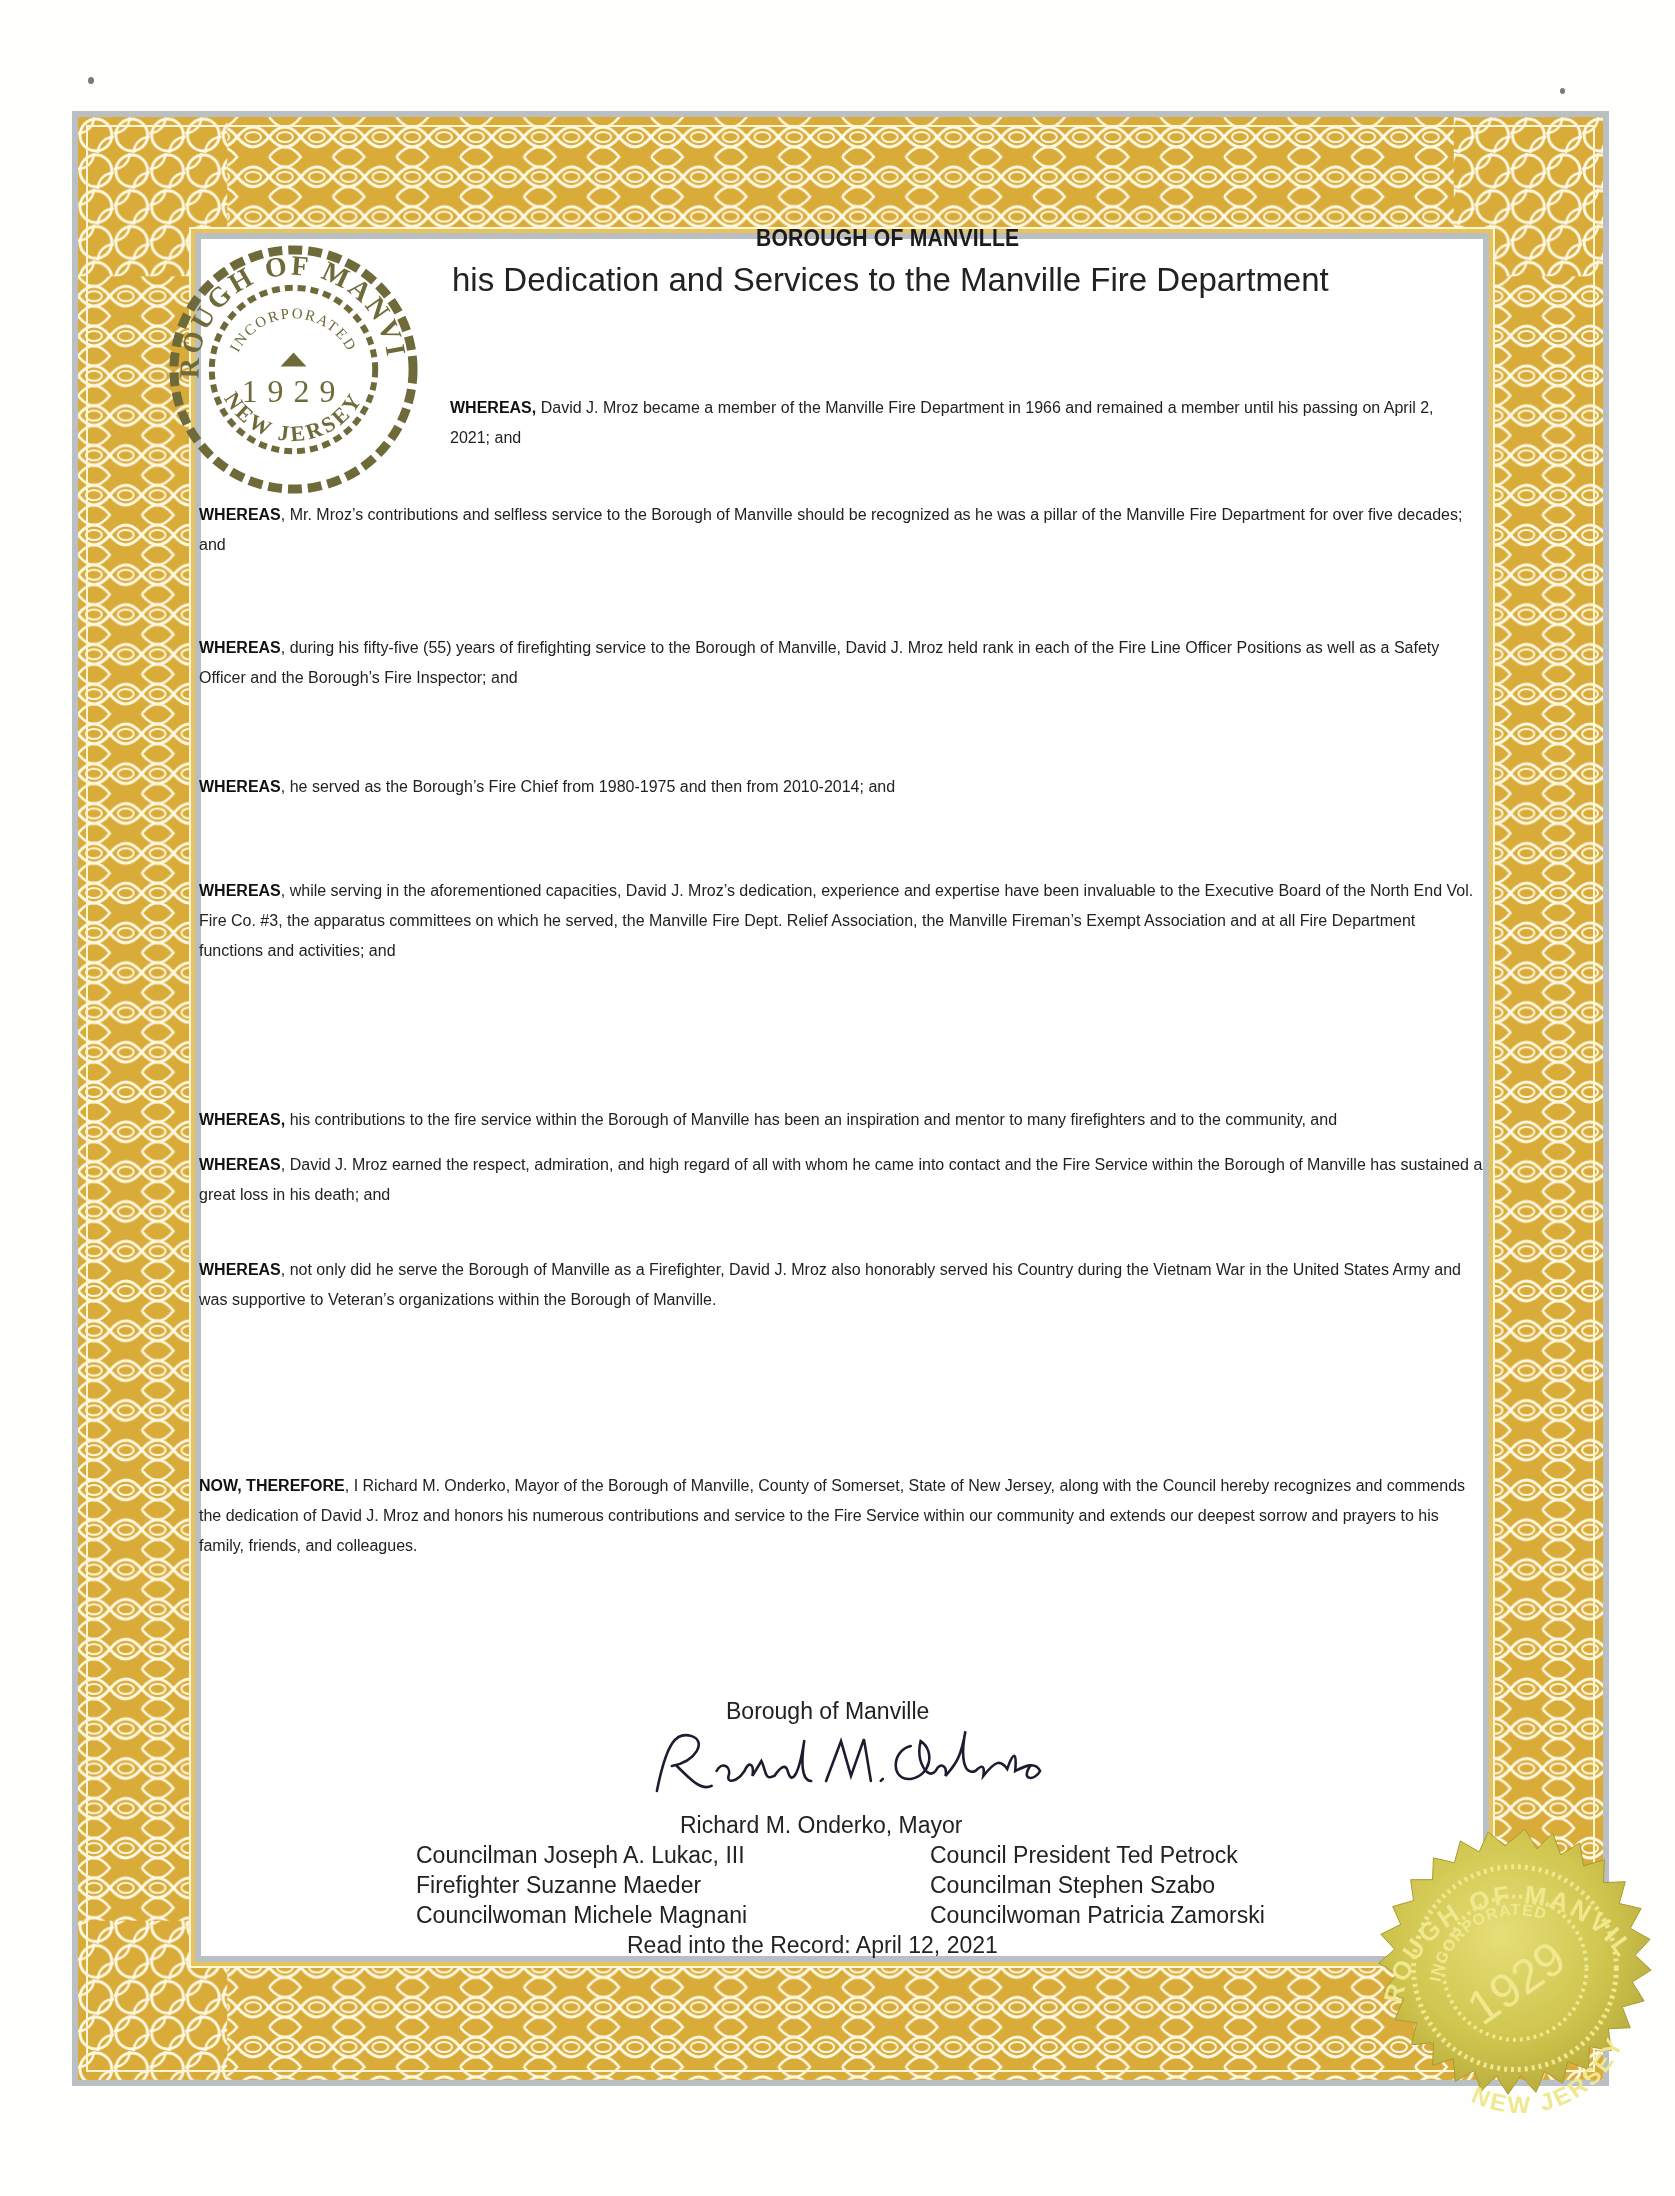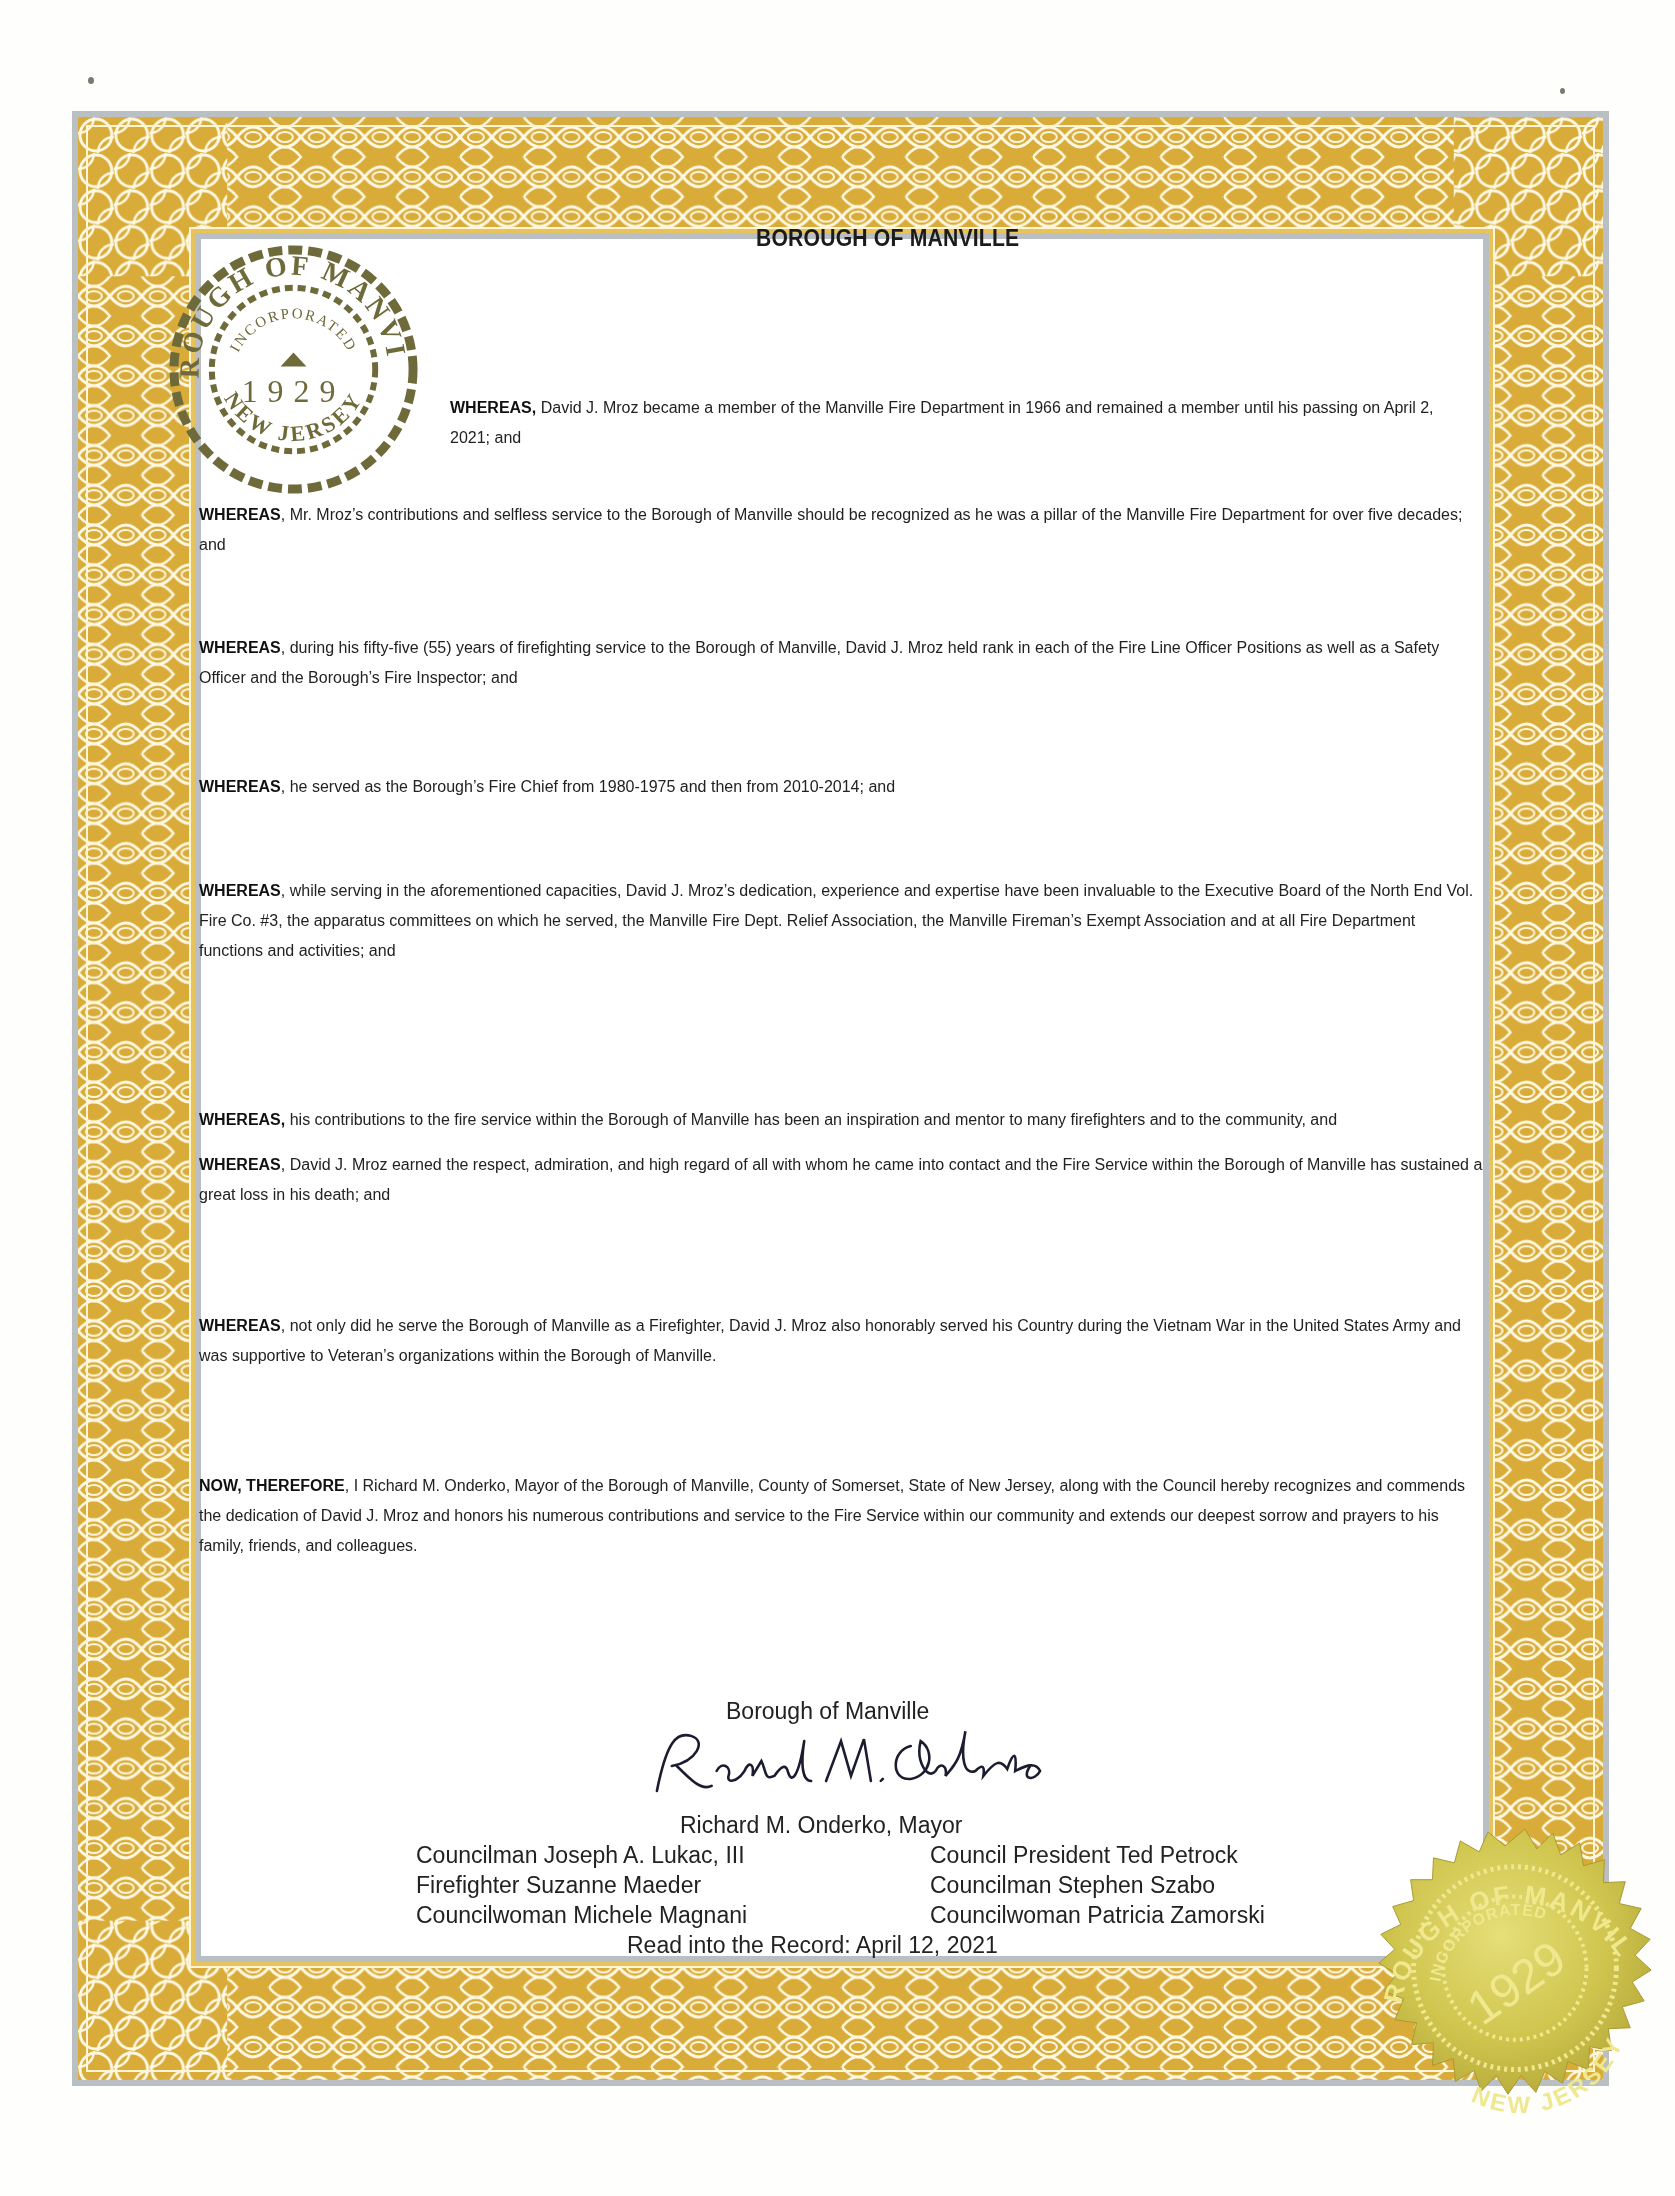--- a/index.html
+++ b/index.html
@@ -198,20 +198,21 @@
   </text>
   <polygon points="135,118 122,132 148,132" fill="#6e6a3a"></polygon>
   <text x="135" y="168" text-anchor="middle" font-family="'Liberation Serif', serif" font-size="32" fill="#6e6a3a" letter-spacing="10">1929</text>
   <text font-family="'Liberation Serif', serif" font-size="22" font-weight="bold" fill="#6e6a3a" letter-spacing="3">
     <textPath href="#sealArcBot" startOffset="50%" text-anchor="middle">NEW JERSEY</textPath>
   </text>
 </svg>
 
 <div class="org-heading">BOROUGH OF MANVILLE</div>
 <div class="title">
+  <div>his Dedication and Services to the Manville Fire Department</div>
 </div>
 
 <div class="body-text p0">
   <b>WHEREAS,</b><span> David J. Mroz became a member of the Manville Fire Department in 1966 and remained a member until his passing on April 2, 2021; and</span>
 </div>
 <div class="body-text para" style="top:500px;">
   <b>WHEREAS</b><span>, Mr. Mroz’s contributions and selfless service to the Borough of Manville should be recognized as he was a pillar of the Manville Fire Department for over five decades; and</span>
 </div>
 <div class="body-text para" style="top:633px;">
   <b>WHEREAS</b><span>, during his fifty-five (55) years of firefighting service to the Borough of Manville, David J. Mroz held rank in each of the Fire Line Officer Positions as well as a Safety Officer and the Borough’s Fire Inspector; and</span>
@@ -221,21 +222,21 @@
 </div>
 <div class="body-text para" style="top:876px;">
   <b>WHEREAS</b><span>, while serving in the aforementioned capacities, David J. Mroz’s dedication, experience and expertise have been invaluable to the Executive Board of the North End Vol. Fire Co. #3, the apparatus committees on which he served, the Manville Fire Dept. Relief Association, the Manville Fireman’s Exempt Association and at all Fire Department functions and activities; and</span>
 </div>
 <div class="body-text para" style="top:1085px;margin-top:20px;">
   <b>WHEREAS,</b><span> his contributions to the fire service within the Borough of Manville has been an inspiration and mentor to many firefighters and to the community, and</span>
 </div>
 <div class="body-text para" style="top:1150px;">
   <b>WHEREAS</b><span>, David J. Mroz earned the respect, admiration, and high regard of all with whom he came into contact and the Fire Service within the Borough of Manville has sustained a great loss in his death; and</span>
 </div>
-<div class="body-text para" style="top:1311px;">
+<div class="body-text para" style="top:1255px;">
   <b>WHEREAS</b><span>, not only did he serve the Borough of Manville as a Firefighter, David J. Mroz also honorably served his Country during the Vietnam War in the United States Army and was supportive to Veteran’s organizations within the Borough of Manville.</span>
 </div>
 <div class="body-text para" style="top:1471px;">
   <b>NOW, THEREFORE</b><span>, I Richard M. Onderko, Mayor of the Borough of Manville, County of Somerset, State of New Jersey, along with the Council hereby recognizes and commends the dedication of David J. Mroz and honors his numerous contributions and service to the Fire Service within our community and extends our deepest sorrow and prayers to his family, friends, and colleagues.</span>
 </div>
 
 <div class="signature-block">
   <div class="sig-org">Borough of Manville</div>
   <svg class="sig-script" width="418" height="90" viewBox="0 0 420 90">
     <path d="M20 70 C 30 20, 40 10, 55 15 C 70 20, 60 40, 35 45 M40 45 C 55 60, 65 70, 75 65 M80 50 C 85 40, 95 45, 92 55 C 90 62, 100 62, 108 50 C 112 40, 118 42, 116 55 L 125 40 C 130 50, 128 60, 138 55 C 145 45, 150 42, 152 52 C 155 62, 162 58, 168 20 M168 20 C 165 40, 165 60, 175 60" fill="none" stroke="#1c1c30" stroke-width="2.6" stroke-linecap="round"></path>

